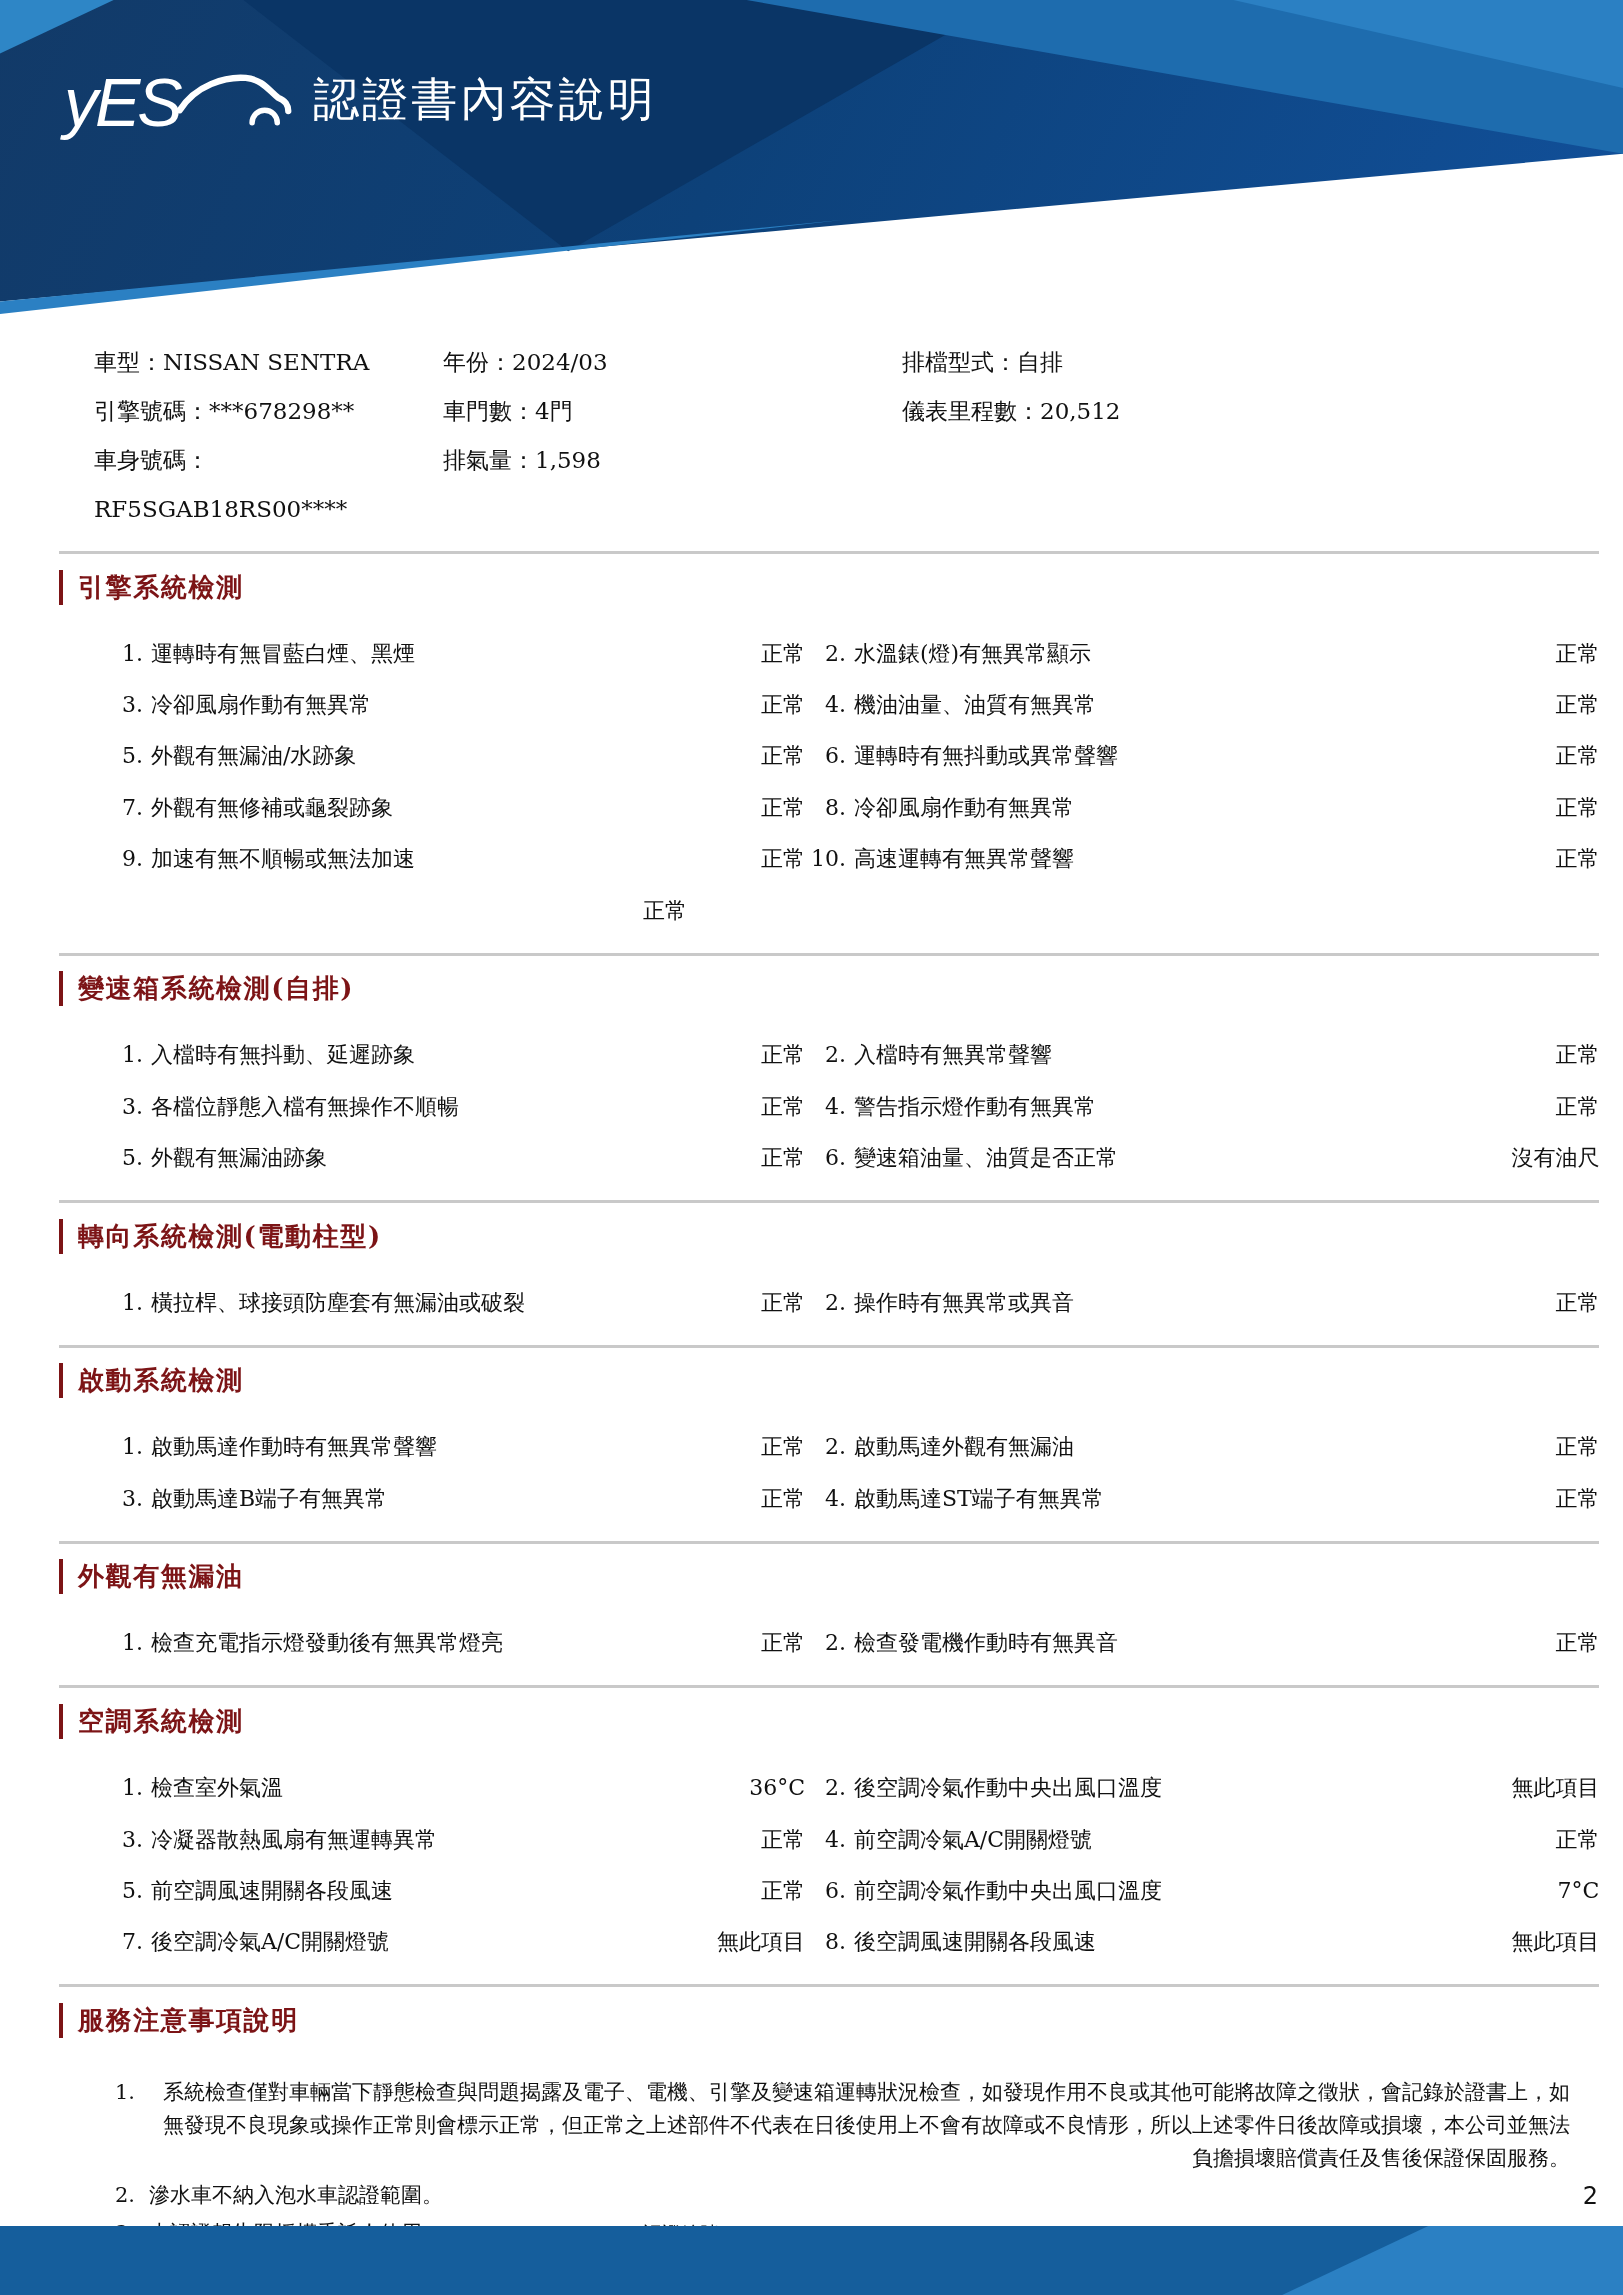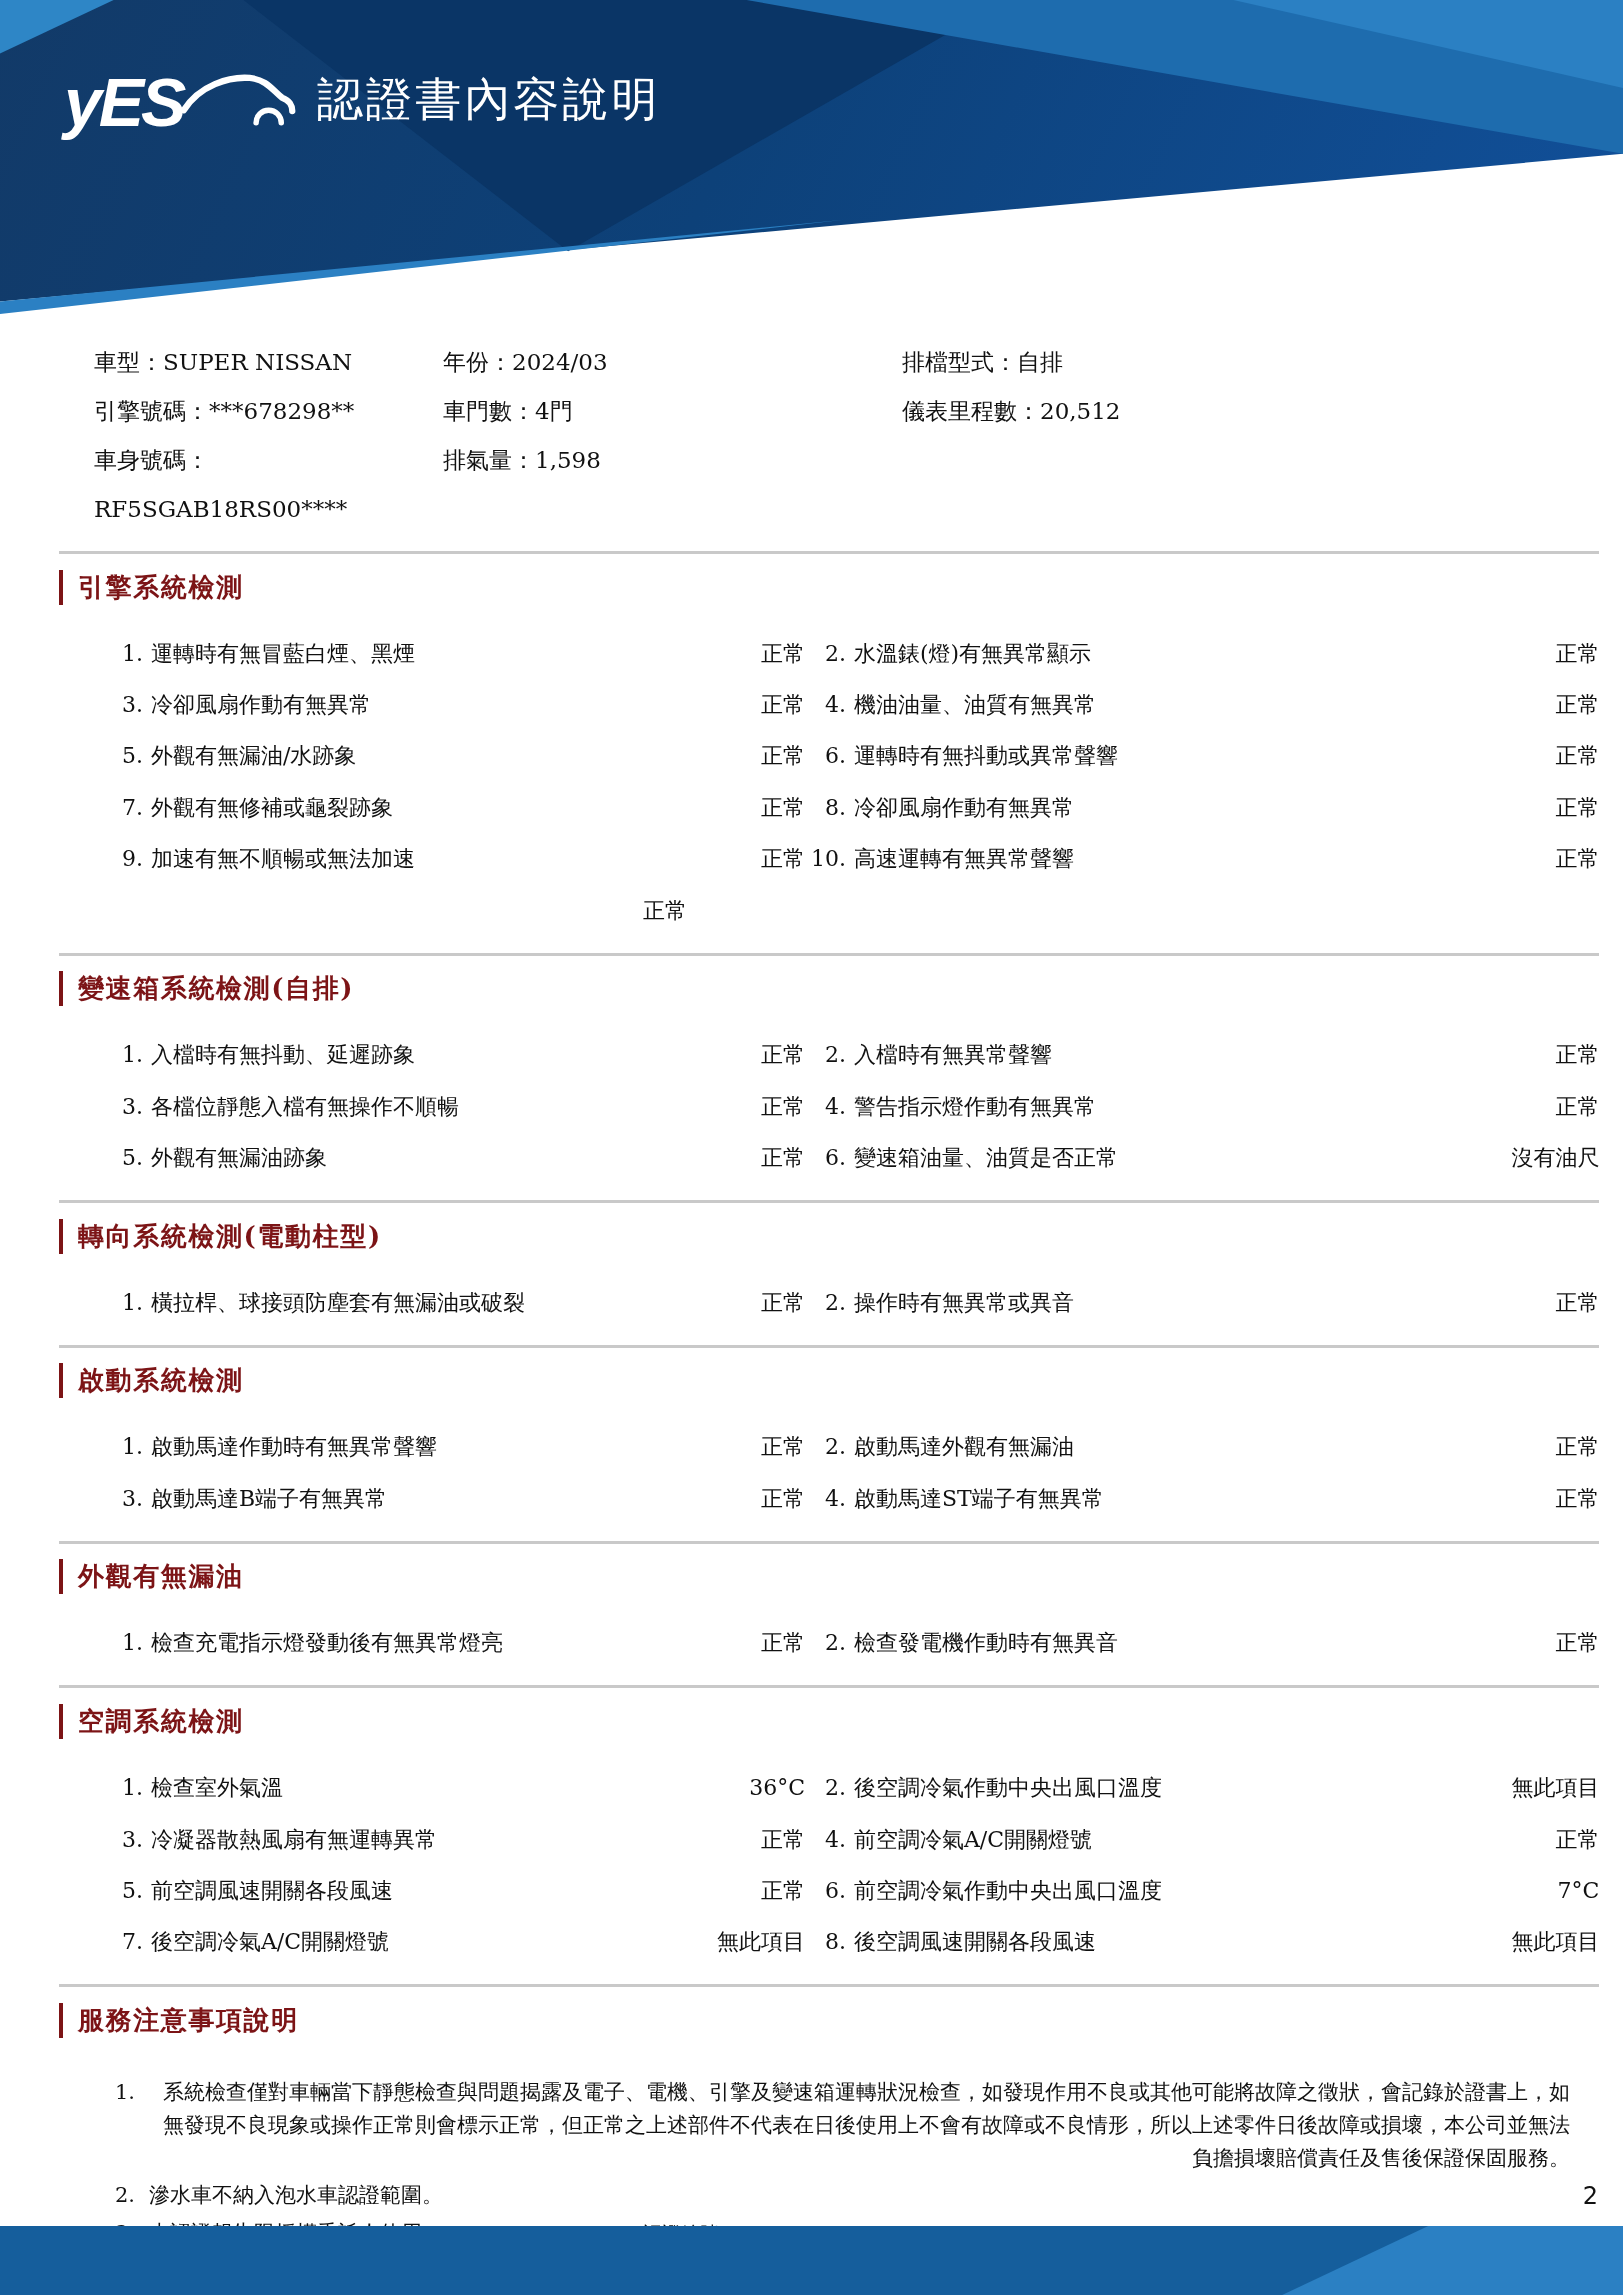--- a/index.html
+++ b/index.html
@@ -21,21 +21,21 @@
   .banner .shape{position:absolute;inset:0;}
   .b-base{background:linear-gradient(115deg,#123a68 0%,var(--banner-blue) 45%,#11509a 100%);
           clip-path:polygon(0 0,100% 0,100% 49%,0 96%);}
   .b-tri-dark{background:var(--banner-dark);clip-path:polygon(15% 0,62% 0,35% 80%);}
   .b-tri-right{background:#1e6cae;clip-path:polygon(46% 0,100% 0,100% 49%);}
   .b-tri-far{background:var(--banner-light);clip-path:polygon(76% 0,100% 0,100% 28%);}
   .b-corner{background:var(--banner-lighter);clip-path:polygon(0 0,7% 0,0 17%);}
   .b-wedge{background:var(--banner-light);clip-path:polygon(0 96%,52% 70%,0 100%);}
   .banner-content{position:absolute;top:38px;left:64px;display:flex;align-items:center;gap:20.4px;}
   .logo{display:flex;align-items:flex-end;}
-  .logo-text{font-family:"Liberation Sans","DejaVu Sans",sans-serif;font-style:italic;font-weight:700;
+  .logo-text{font-family:"Liberation Sans","DejaVu Sans",sans-serif;font-style:italic;font-weight:400;
              font-size:68px;line-height:63px;color:#fff;letter-spacing:-3.1px;}
   .logo-car{width:118px;height:68px;margin-left:-4.7px;}
   .banner-title{font-family:"Liberation Sans","DejaVu Sans",sans-serif;font-weight:400;
                 font-size:46px;color:#fff;letter-spacing:3.1px;white-space:nowrap;}
 
   
   main{padding:0 23.6px 0 59px;}
   .vehicle-info{display:grid;grid-template-columns:349px 459px 1fr;margin:23.6px 0 4.7px 35px;
                 font-size:23px;line-height:49px;}
   .divider{border:none;border-top:3.1px solid var(--divider-gray);margin:17.3px 0 4.7px 0;}
@@ -84,21 +84,21 @@
           <path d="M98 72 a16 16 0 0 1 32 0" fill="none" stroke="#ffffff" stroke-width="7" stroke-linecap="round"></path>
         </svg>
       </div>
       <h1 class="banner-title">認證書內容說明</h1>
     </div>
   </header>
 
   <main>
 
     <div class="vehicle-info">
-      <div>車型：SUPER NISSAN</div>
+      <div>車型：NISSAN SENTRA</div>
       <div>年份：2024/03</div>
       <div>排檔型式：自排</div>
       <div>引擎號碼：***678298**</div>
       <div>車門數：4門</div>
       <div>儀表里程數：20,512</div>
       <div>車身號碼：RF5SGAB18RS00****</div>
       <div>排氣量：1,598</div>
     </div>
     <hr class="divider">
 

